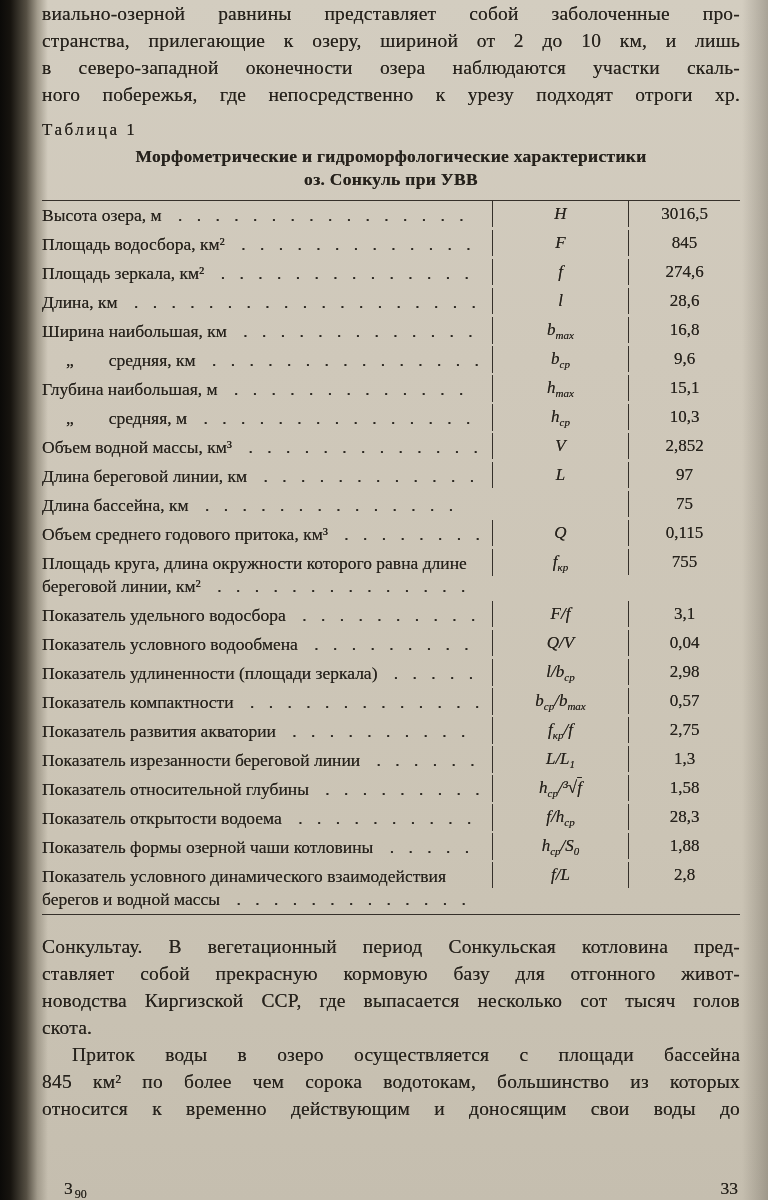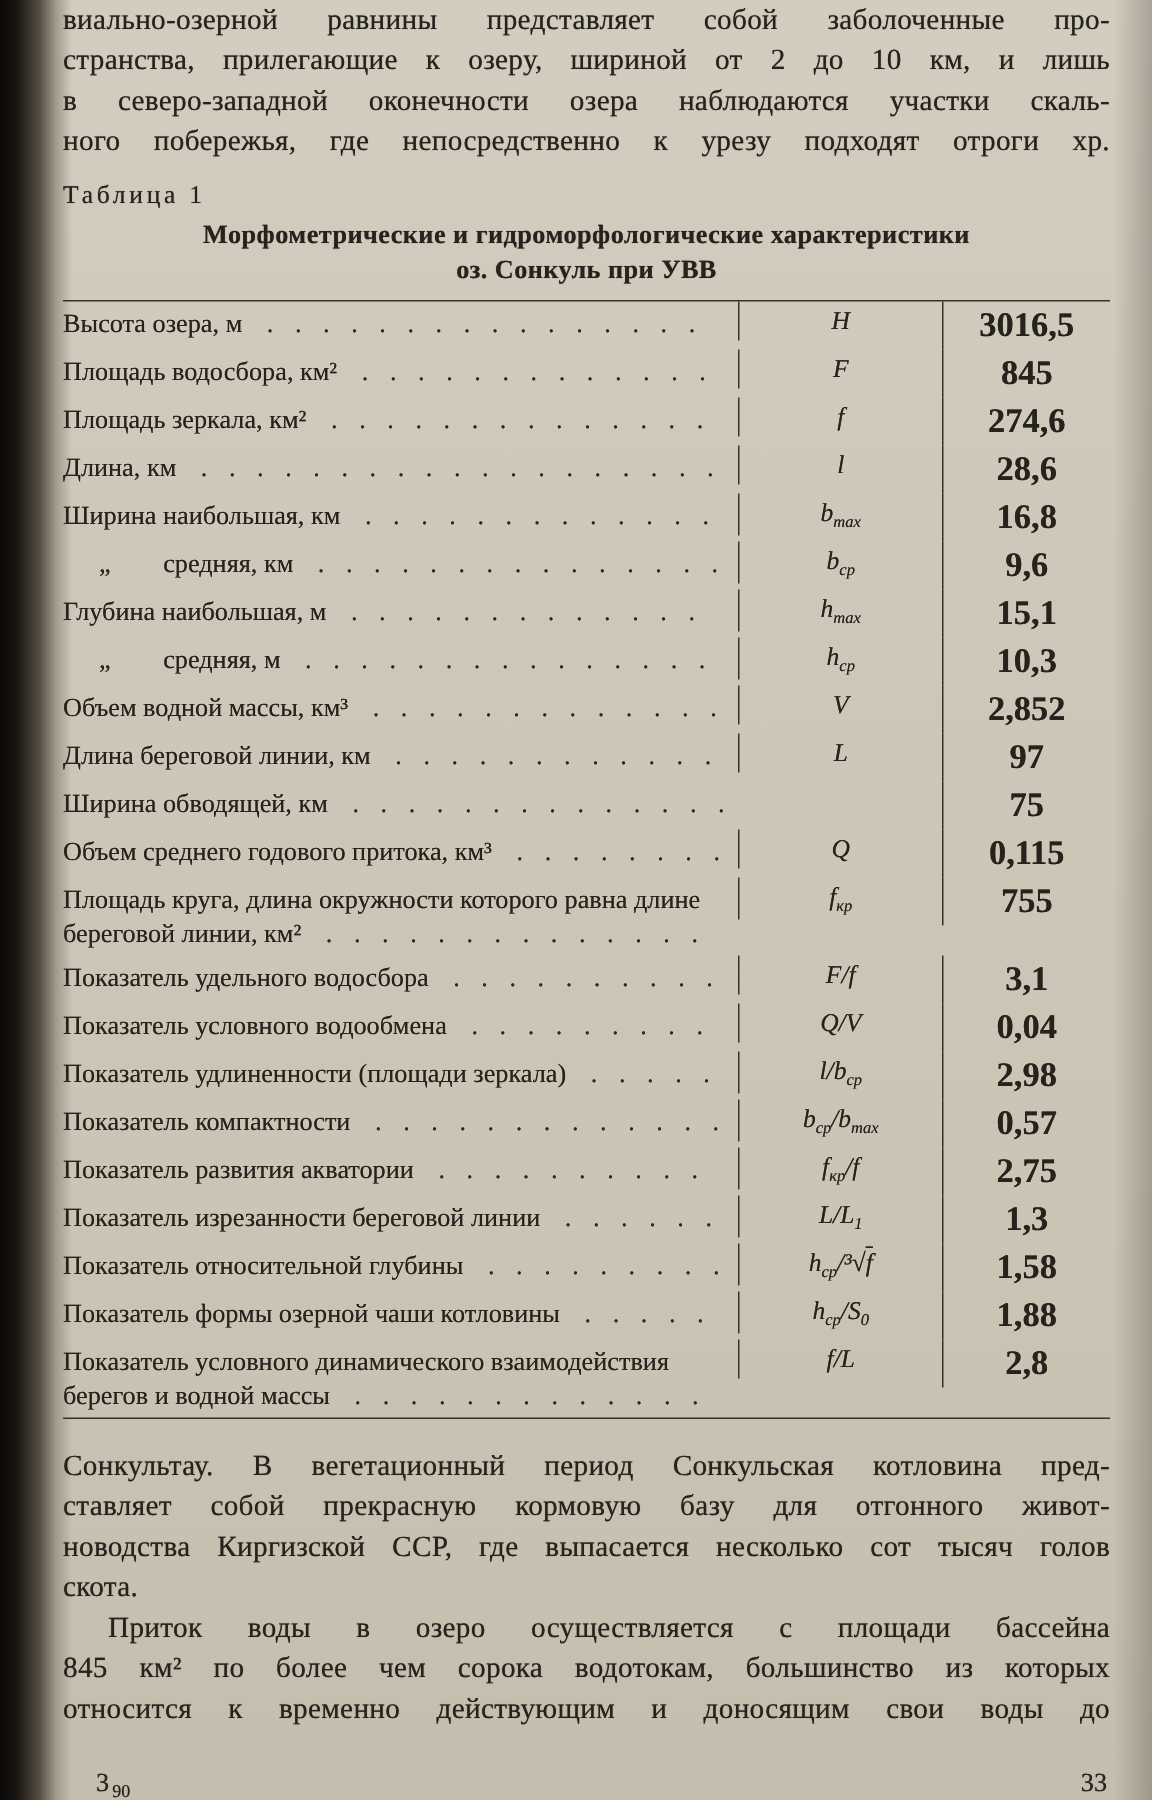--- a/index.html
+++ b/index.html
@@ -47,22 +47,22 @@
   .dots { letter-spacing: 5px; padding-left: 7px; color: #2b2721; white-space: normal; }
   .tsym { flex: 0 0 136px; border-left: 1.6px solid var(--rule, #35302a);
           display: flex; align-items: center; justify-content: center;
           font-style: italic; font-size: 17px; padding: 3px 4px; text-align: center;
           text-shadow: 0 0 0.4px rgba(30,26,20,0.7); }
   .symwrap { display: inline-block; }
   .sub { font-size: 11px; vertical-align: -4px; letter-spacing: 0; }
   .over { text-decoration: overline; }
   .tval { flex: 0 0 112px; border-left: 1.6px solid var(--rule, #35302a);
           display: flex; align-items: center; justify-content: center;
-          font-size: 23px; padding: 3px 4px;
-          text-shadow: 0 0 0.4px rgba(30,26,20,0.7); font-weight: bold; }
+          font-size: 17px; padding: 3px 4px;
+          text-shadow: 0 0 0.4px rgba(30,26,20,0.7); }
 
   .bottom-text { margin-top: 18px; }
   .para + .para { margin-top: 0; }
 
   .footer { position: absolute; left: 64px; right: 30px; top: 1178px; z-index: 3;
             display: flex; justify-content: space-between; font-size: 17.5px;
             text-shadow: 0 0 0.5px rgba(30,26,20,0.7); }
   .sig-sub { font-size: 12px; vertical-align: -4px; padding-left: 2px; }
 </style>
 </head>
@@ -153,21 +153,21 @@
           <div class="tval">2,852</div>
         </div>
         <div class="trow">
           <div class="tlabel"><span class="lwrap"><span>Длина береговой линии, км</span><span class="dots"> . . . . . . . . . . . .</span></span></div>
           <div class="tsym">
             <span class="symwrap"><span>L</span></span>
           </div>
           <div class="tval">97</div>
         </div>
         <div class="trow">
-          <div class="tlabel"><span class="lwrap"><span>Ширина обводящей, км</span><span class="dots"> . . . . . . . . . . . . . .</span></span></div>
+          <div class="tlabel"><span class="lwrap"><span>Длина бассейна, км</span><span class="dots"> . . . . . . . . . . . . . .</span></span></div>
           <div class="tval">75</div>
         </div>
         <div class="trow">
           <div class="tlabel"><span class="lwrap"><span>Объем среднего годового притока, км³</span><span class="dots"> . . . . . . . .</span></span></div>
           <div class="tsym">
             <span class="symwrap"><span>Q</span></span>
           </div>
           <div class="tval">0,115</div>
         </div>
         <div class="trow">
@@ -218,20 +218,27 @@
             <span class="symwrap"><span>L/L</span><span class="sub">1</span></span>
           </div>
           <div class="tval">1,3</div>
         </div>
         <div class="trow">
           <div class="tlabel"><span class="lwrap"><span>Показатель относительной глубины</span><span class="dots"> . . . . . . . . .</span></span></div>
           <div class="tsym">
             <span class="symwrap"><span>h</span><span class="sub">ср</span><span>/</span><span>³√</span><span class="over">f</span></span>
           </div>
           <div class="tval">1,58</div>
+        </div>
+        <div class="trow">
+          <div class="tlabel"><span class="lwrap"><span>Показатель открытости водоема</span><span class="dots"> . . . . . . . . . .</span></span></div>
+          <div class="tsym">
+            <span class="symwrap"><span>f/h</span><span class="sub">ср</span></span>
+          </div>
+          <div class="tval">28,3</div>
         </div>
         <div class="trow">
           <div class="tlabel"><span class="lwrap"><span>Показатель формы озерной чаши котловины</span><span class="dots"> . . . . .</span></span></div>
           <div class="tsym">
             <span class="symwrap"><span>h</span><span class="sub">ср</span><span>/S</span><span class="sub">0</span></span>
           </div>
           <div class="tval">1,88</div>
         </div>
         <div class="trow">
           <div class="tlabel"><span class="lwrap"><span>Показатель условного динамического взаимодействия берегов и водной массы</span><span class="dots"> . . . . . . . . . . . . .</span></span></div>

